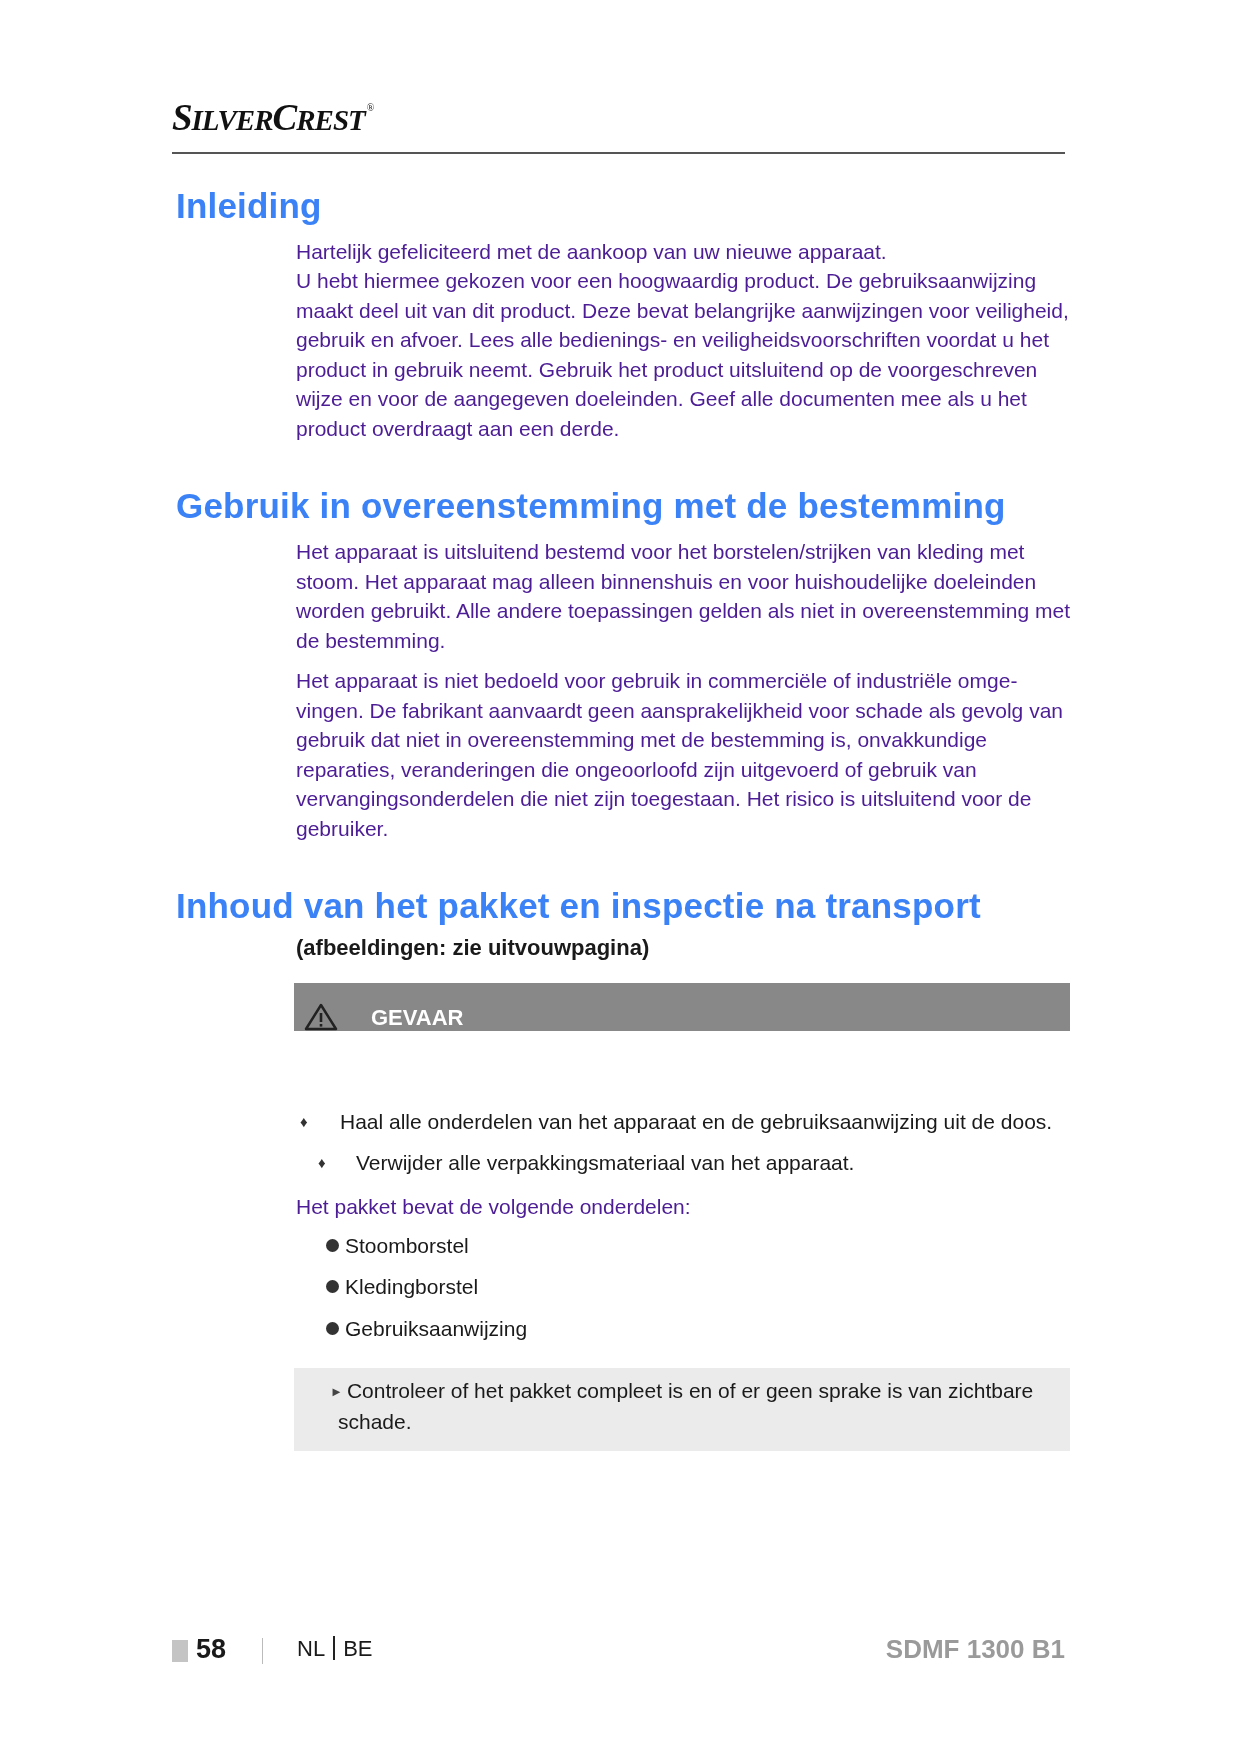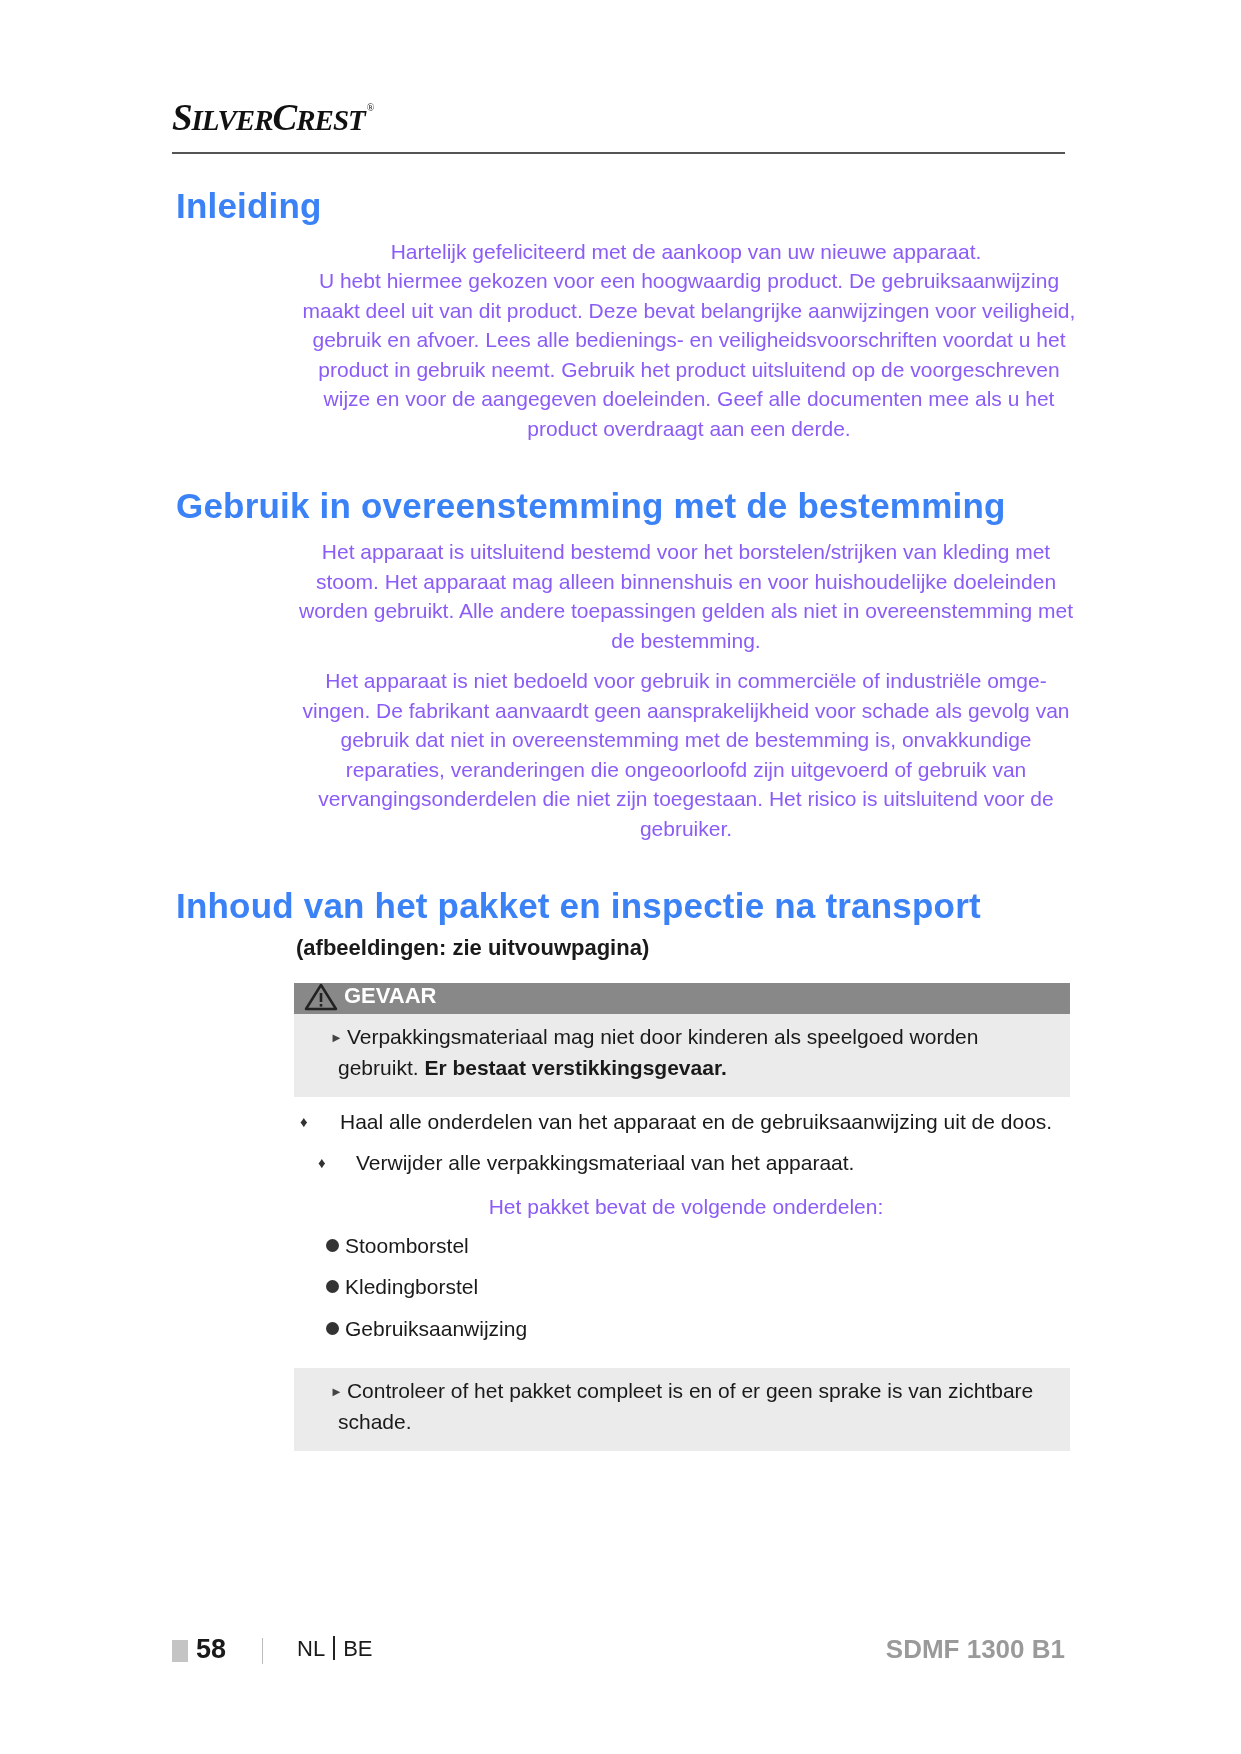--- a/index.html
+++ b/index.html
@@ -4,24 +4,24 @@
 <style>
   html, body { margin: 0; padding: 0; background: #ffffff; }
   body { width: 1241px; height: 1754px; position: relative; overflow: hidden;
          font-family: "Liberation Sans", "DejaVu Sans", sans-serif; color: #1a1a1a; }
   .logo { position: absolute; left: 172px; top: 96px; font-family: "Liberation Serif", serif;
           font-weight: bold; font-style: italic; font-size: 37px; letter-spacing: -1px; color: #111; }
   .logo .sc { font-size: 29px; text-align: center; }
   .logo sup { font-size: 10px; font-style: normal; font-weight: normal; vertical-align: top; position: relative; top: 6px; margin-left: 2px; }
   .header-rule { position: absolute; left: 172px; top: 152px; width: 893px; height: 2px; background: #555; }
   h1 { position: absolute; left: 176px; margin: 0; font-size: 35px; font-weight: bold; color: #3b82f6; letter-spacing: 0.2px; }
-  .para { position: absolute; left: 296px; width: 780px; font-size: 21px; line-height: 29.5px; margin: 0; color: #8b5cf6; text-align: center; }
+  .para { position: absolute; left: 296px; width: 780px; font-size: 21px; line-height: 29.5px; margin: 0; color: #4c1d95; }
   .sub { position: absolute; left: 296px; font-size: 22px; font-weight: bold; margin: 0; }
   .box { position: absolute; left: 294px; width: 776px; background: #ebebeb; }
-  .box-head { height: 31px; display: flex; align-items: flex-start; padding-left: 10px; color: #fff; font-weight: bold; font-size: 22px; }
+  .box-head { height: 48px; display: flex; align-items: flex-end; padding-left: 10px; color: #fff; font-weight: bold; font-size: 22px; gap: 27px; }
   .box-head.danger { background: #888888; }
   .box-head.note { background: #555555; font-style: italic; padding-left: 14px; }
   .box-body { padding: 8px 20px 6px 44px; font-size: 21px; line-height: 30px; }
   .box-item { margin-bottom: 8px; text-indent: -8px; }
   .arrow { font-size: 13px; color: #444; margin-right: 4px; vertical-align: 2px; }
   .warn-icon { display: inline-block; width: 34px; height: 28px; margin-right: 6px; }
   .step { position: absolute; font-size: 21px; }
   .diamond { display: inline-block; font-size: 15px; color: #333; width: 40px; vertical-align: 2px; }
   .bullet-item { position: absolute; left: 326px; font-size: 21px; }
   .dot { display: inline-block; width: 13px; height: 13px; border-radius: 50%; background: #333; margin-right: 6px; vertical-align: 1px; }
@@ -54,25 +54,20 @@
 
 <div class="box" style="top:983px;">
   <div class="box-head danger">
     <svg class="warn-icon" viewBox="0 0 34 28">
       <polygon points="17,2 32,26 2,26" fill="none" stroke="#222" stroke-width="2.5" stroke-linejoin="round"></polygon>
       <rect x="15.7" y="10" width="2.6" height="9" fill="#222"></rect>
       <rect x="15.7" y="21" width="2.6" height="2.6" fill="#222"></rect>
     </svg>
     <span>GEVAAR</span>
   </div>
-  <div class="box-body">
-    <div class="box-item">
-      <span class="arrow">►</span><span>Verpakkingsmateriaal mag niet door kinderen als speelgoed worden gebruikt. </span><b>Er bestaat verstikkingsgevaar.</b>
-    </div>
-  </div>
 </div>
 
 <div class="step" style="left:300px; top:1110px;">
   <span class="diamond">♦</span><span>Haal alle onderdelen van het apparaat en de gebruiksaanwijzing uit de doos.</span>
 </div>
 <div class="step" style="left:318px; top:1151px;">
   <span class="diamond" style="width:38px;">♦</span><span>Verwijder alle verpakkingsmateriaal van het apparaat.</span>
 </div>
 
 <p class="para" style="top:1192px;">Het pakket bevat de volgende onderdelen:</p>

